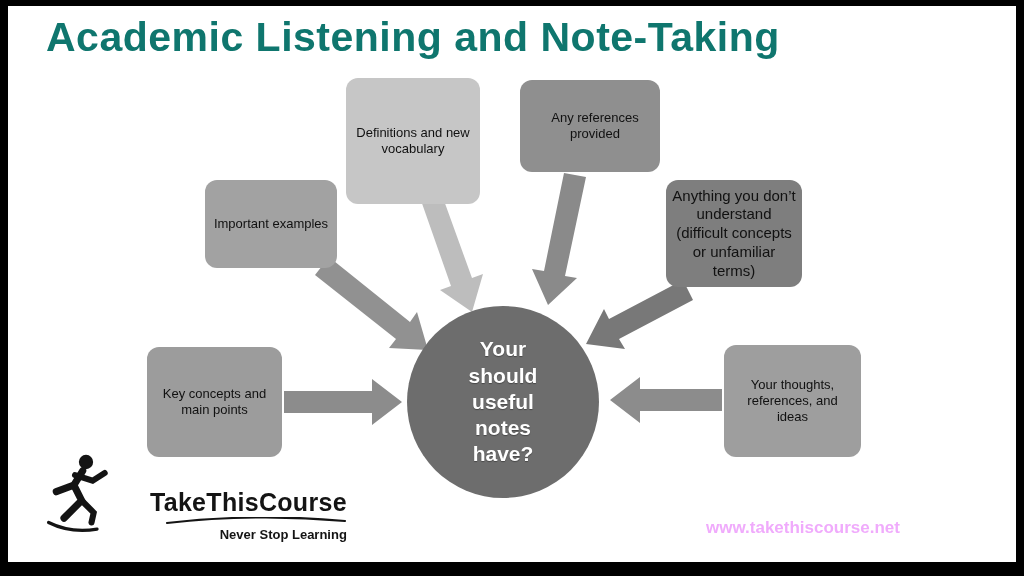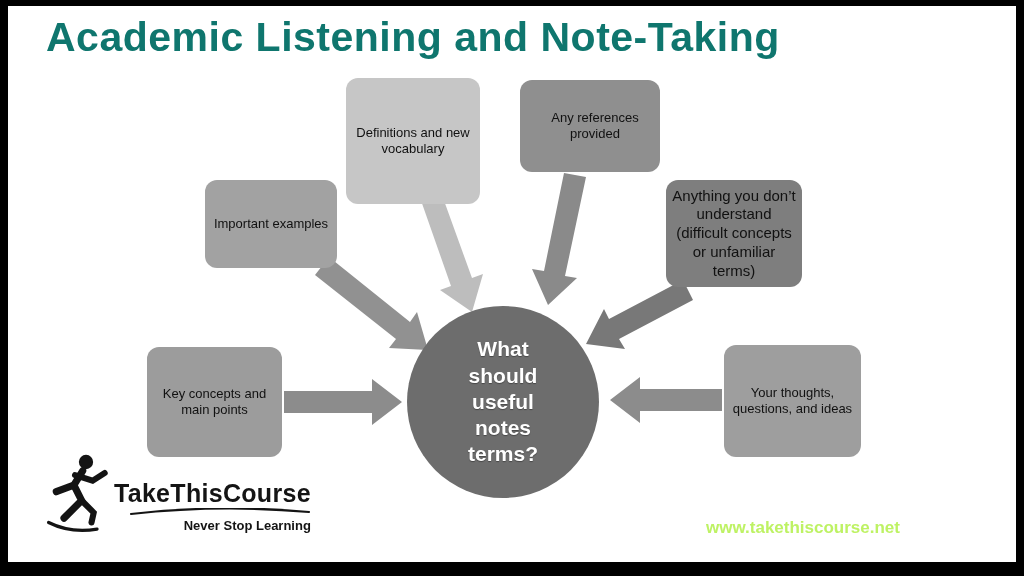--- a/index.html
+++ b/index.html
@@ -64,21 +64,22 @@
   }
   #arrow-layer{
     position:absolute;
     left:0;top:0;
     pointer-events:none;
   }
   #logo{
     position:absolute;
     left:42px;top:452px;
     display:flex;
-    align-items:center;
+    align-items:flex-end;
+    gap:36px;
   }
   #logo .logo-text-col{
     margin-left:6px;
     display:flex;
     flex-direction:column;
     align-items:flex-end;
   }
   #logo .logo-name{
     font-size:25px;
     font-weight:bold;
@@ -90,21 +91,21 @@
     font-size:13px;
     font-weight:bold;
     color:#141414;
     margin-top:2px;
   }
   #website{
     position:absolute;
     left:706px;top:518px;
     font-size:17px;
     font-weight:bold;
-    color:#bef264;
+    color:#f0abfc;
   }
 </style>
 </head>
 <body>
 
 <div id="canvas">
   <div id="paper"></div>
 
   <div id="title">Academic Listening and Note-Taking</div>
 
@@ -131,25 +132,25 @@
 
   <div class="box" id="box-references" style="background-color: rgb(143, 143, 143); padding-left: 16px;">
     <span>Any references provided</span>
   </div>
 
   <div class="box" id="box-dont-understand" style="background-color: rgb(126, 126, 126);">
     <span>Anything you don’t understand (difficult concepts or unfamiliar terms)</span>
   </div>
 
   <div class="box" id="box-thoughts" style="background-color: rgb(158, 158, 158);">
-    <span>Your thoughts, questions, and ideas</span>
+    <span>Your thoughts, references, and ideas</span>
   </div>
 
   <div id="center-circle" style="background-color: rgb(109, 109, 109);">
-    <div class="center-label">What should useful notes terms?</div>
+    <div class="center-label">Your should useful notes have?</div>
   </div>
 
   <div id="logo">
     <span>
       <svg width="66" height="86" viewBox="0 0 60 78">
         <circle cx="40" cy="9" r="6.5" fill="#141414"></circle>
         <path d="M37 17 L29 30 L13 36" stroke="#141414" stroke-width="6.5" fill="none" stroke-linecap="round"></path>
         <path d="M30 21 L46 26 L57 19" stroke="#141414" stroke-width="5.5" fill="none" stroke-linecap="round"></path>
         <path d="M29 30 L36 44 L20 60" stroke="#141414" stroke-width="6.5" fill="none" stroke-linecap="round"></path>
         <path d="M36 44 L47 55 L45 64" stroke="#141414" stroke-width="5.5" fill="none" stroke-linecap="round"></path>

